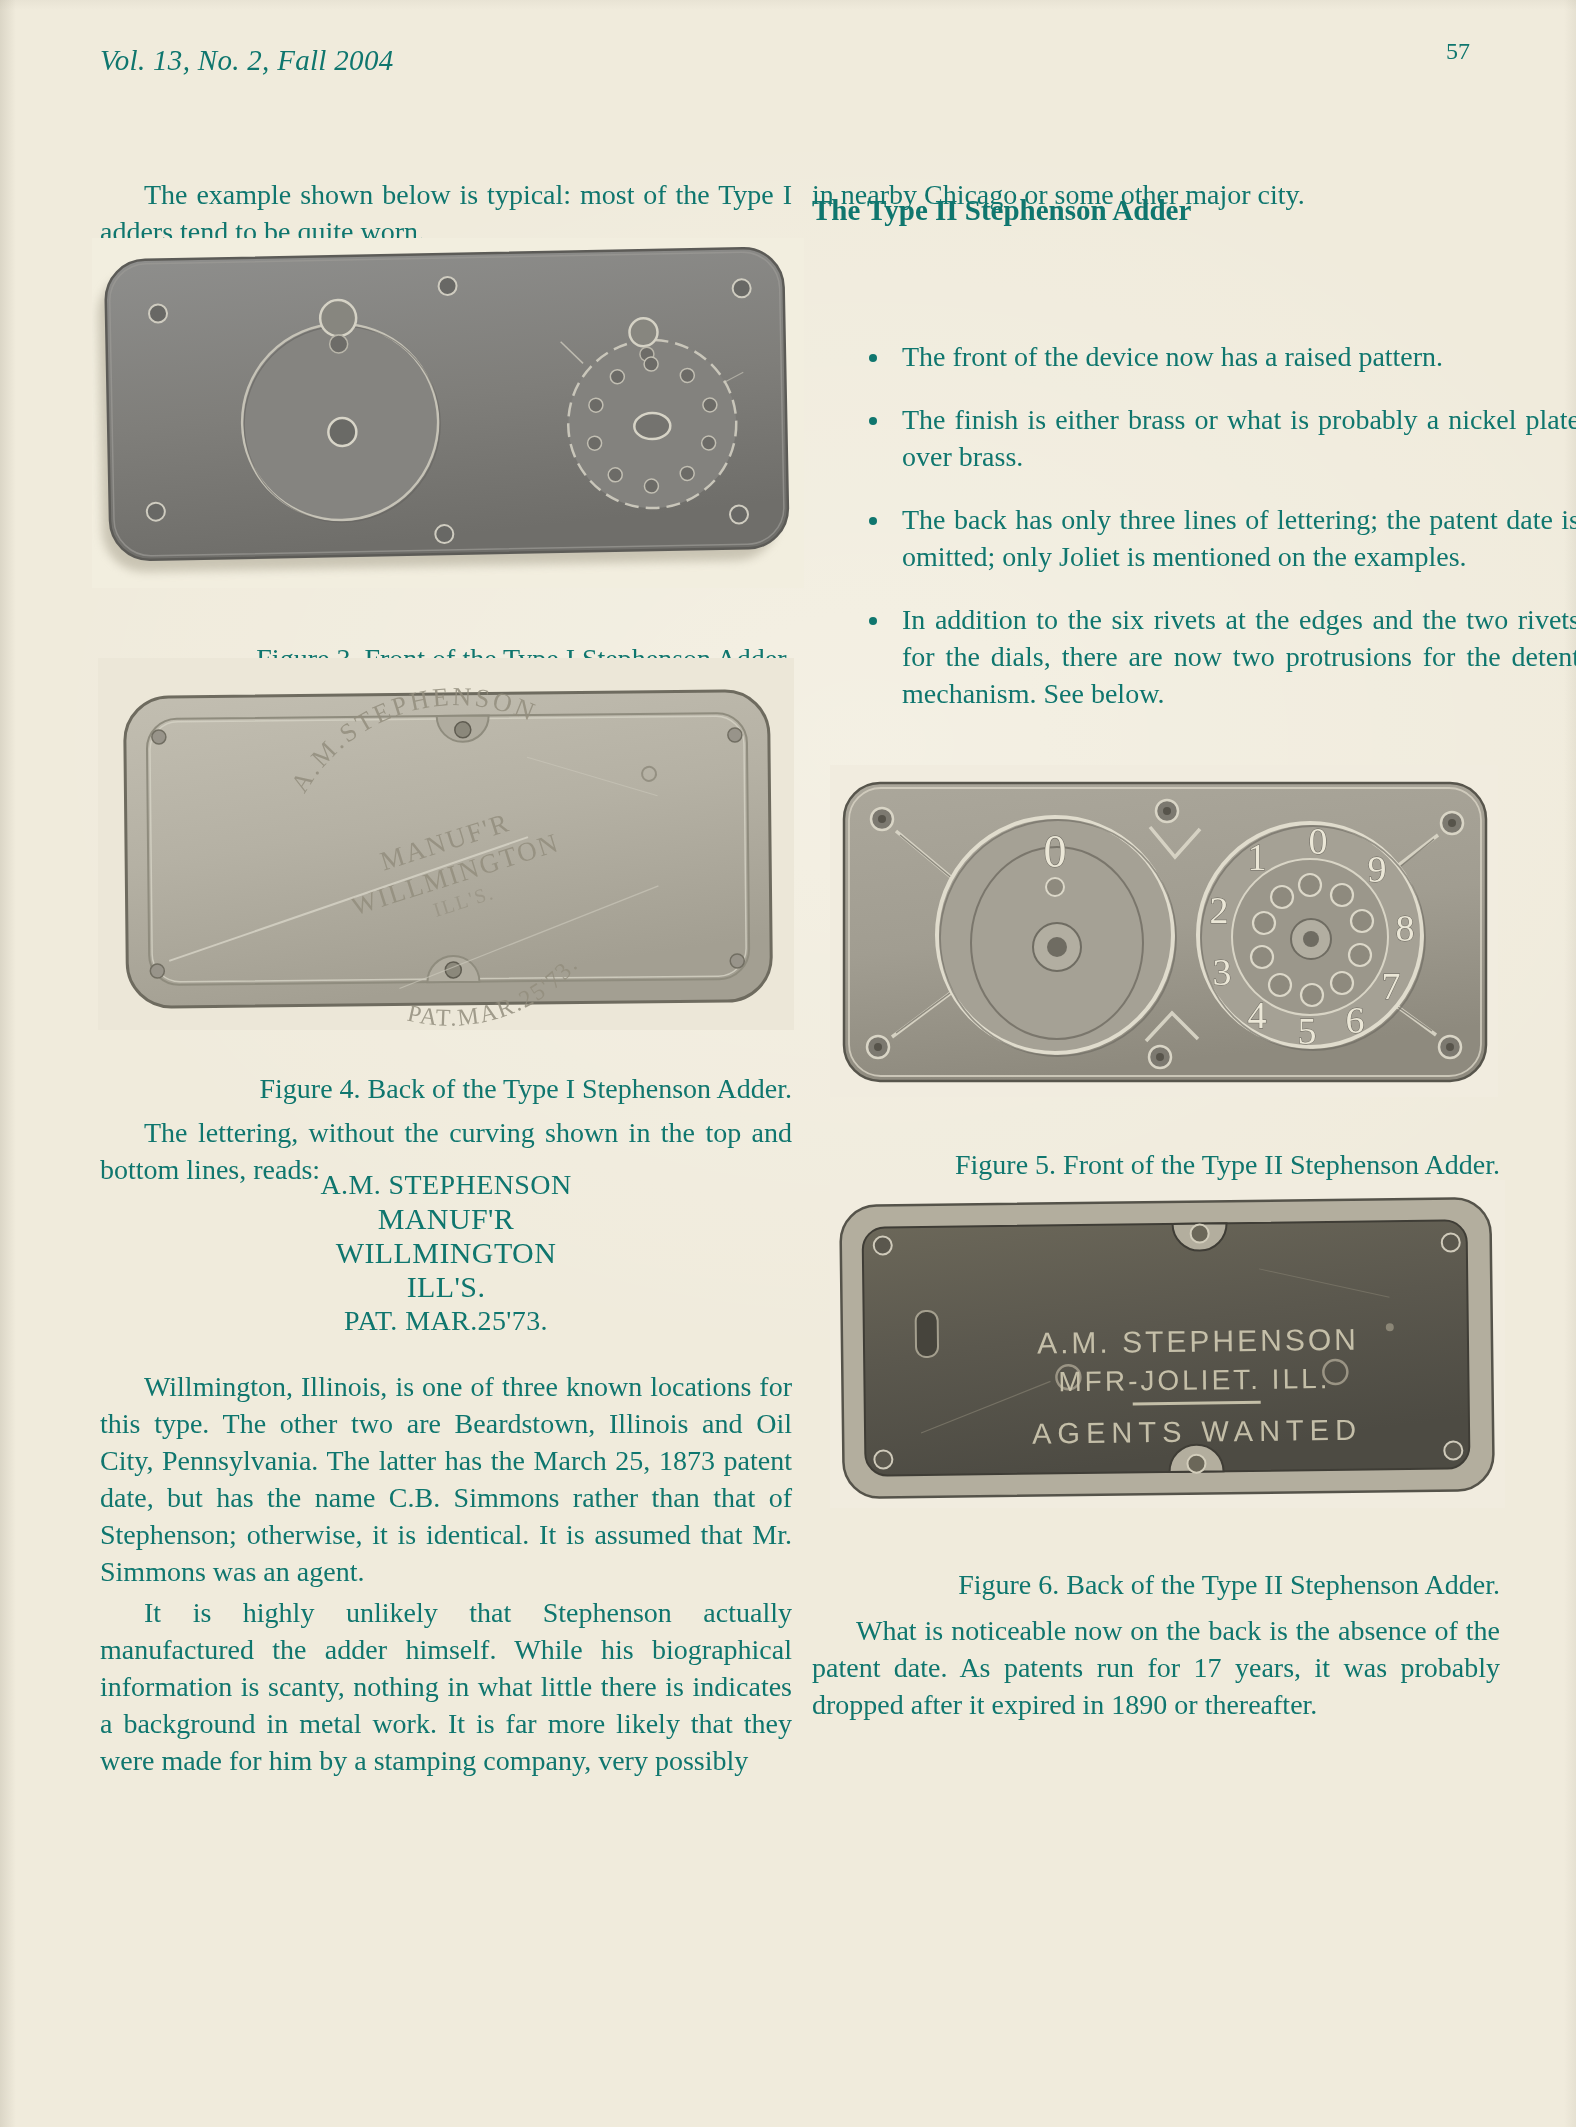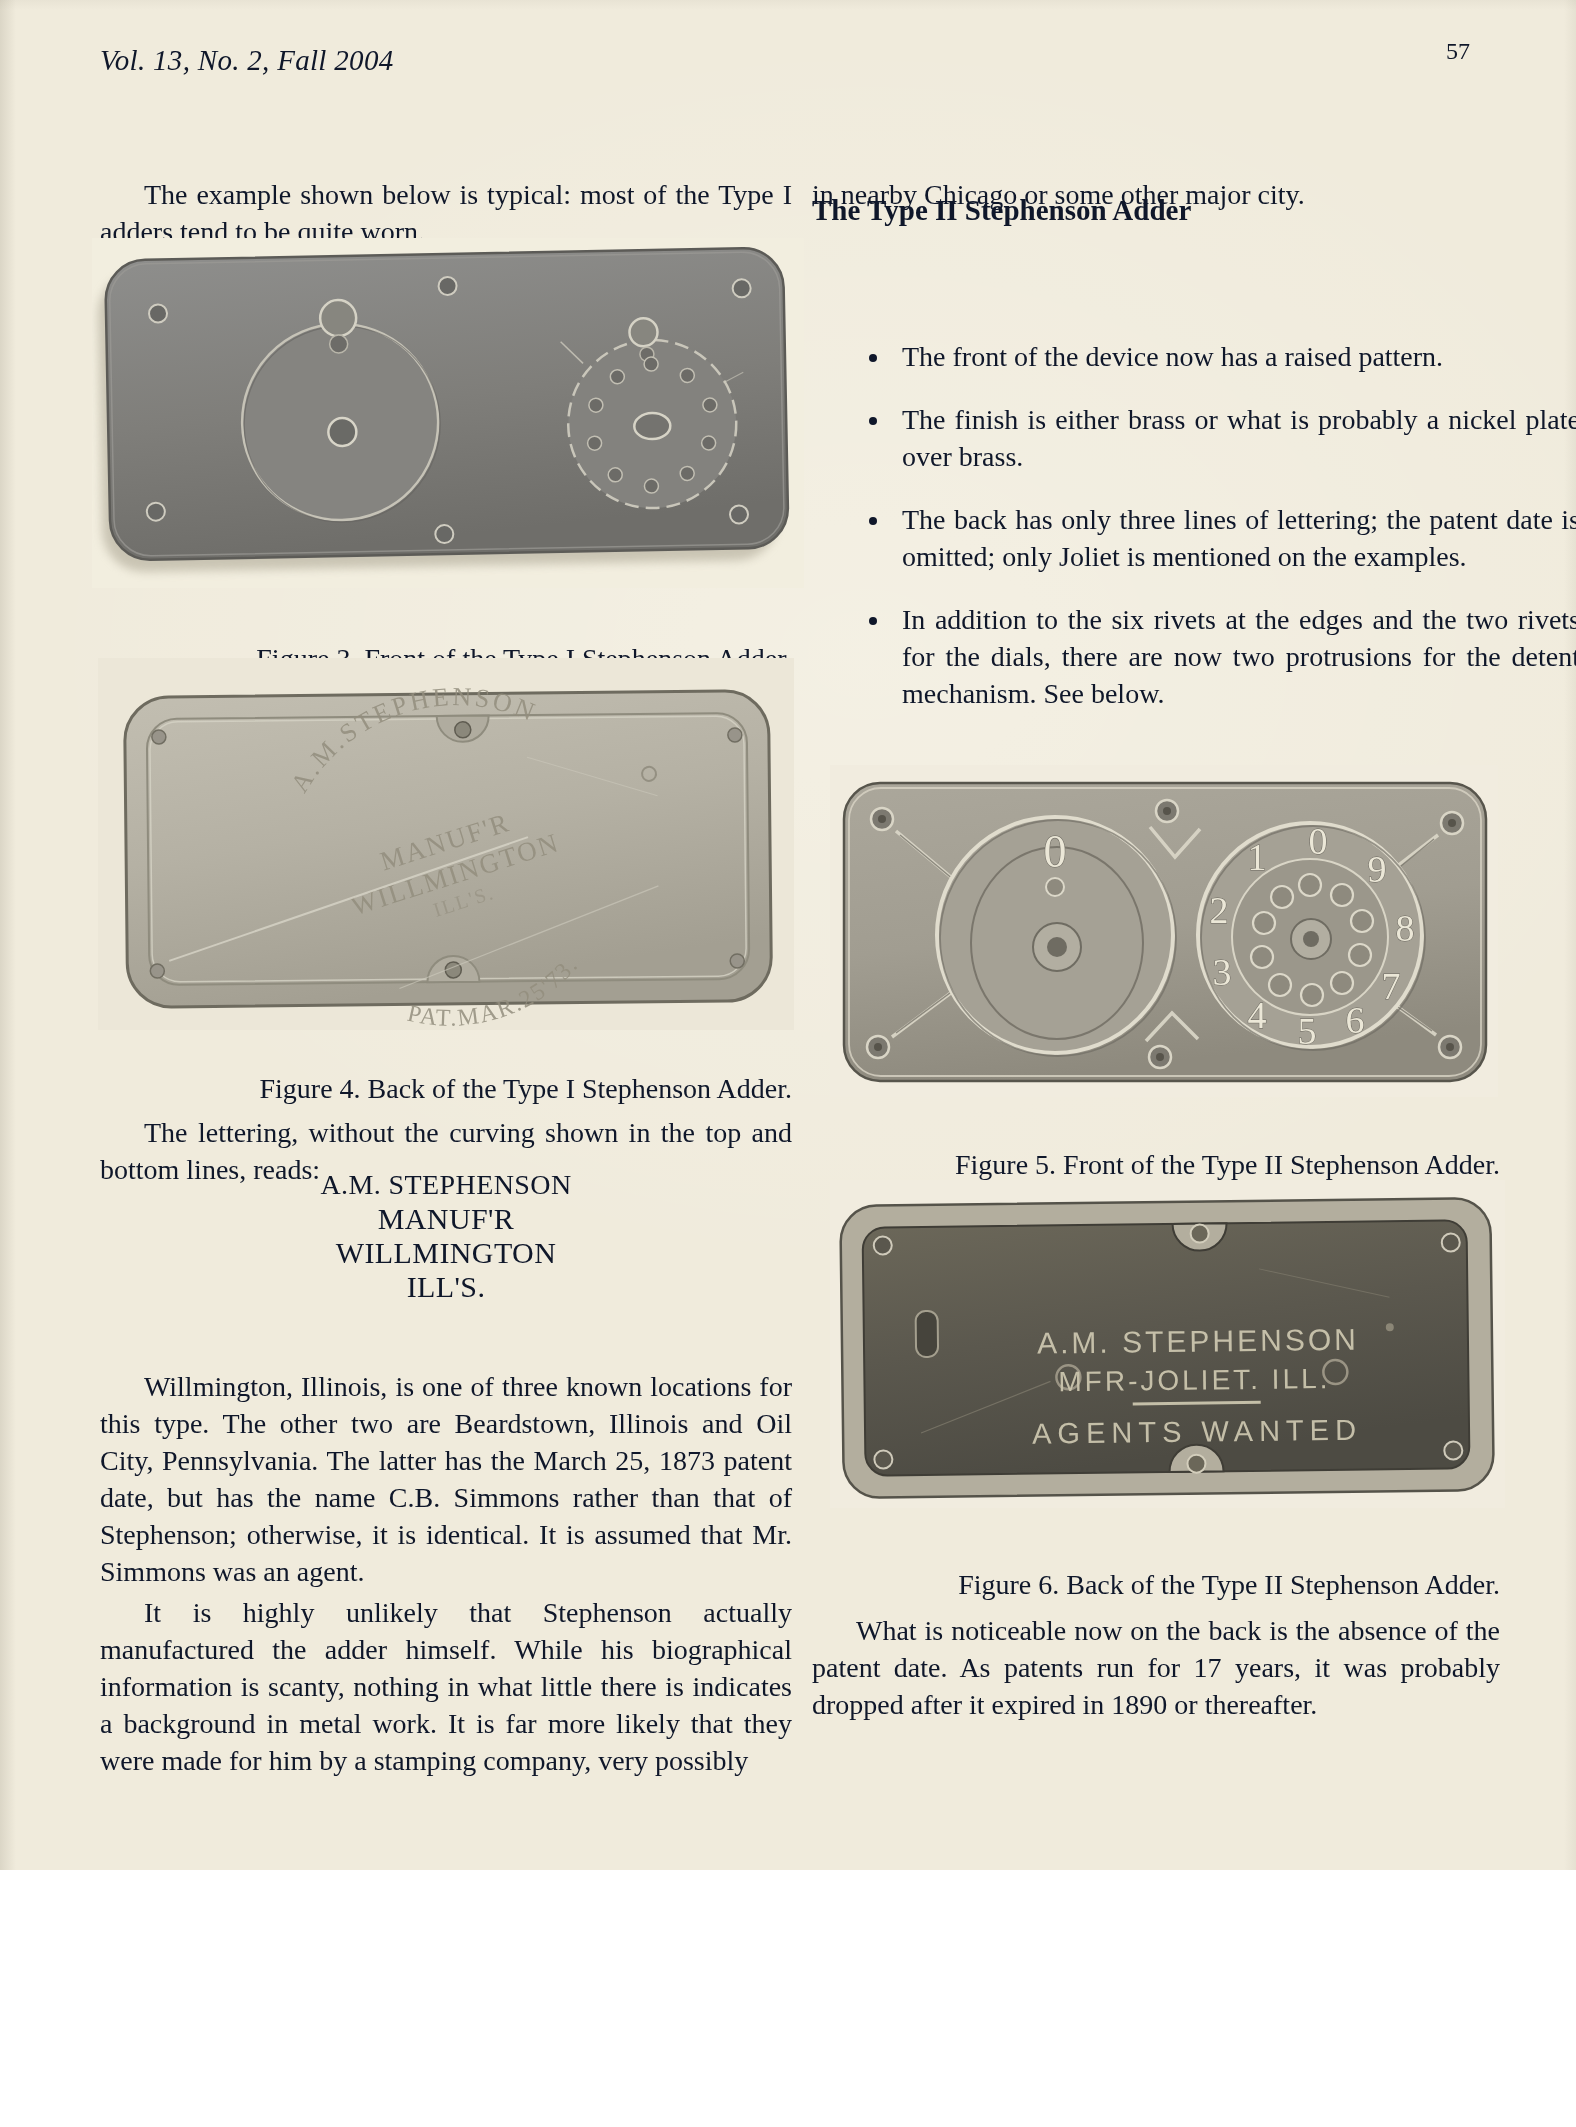--- a/index.html
+++ b/index.html
@@ -1,21 +1,21 @@
 <!DOCTYPE html>
 <html><head>
 <meta charset="utf-8">
 <style>
   html,body{margin:0;padding:0;}
   .page{
     position:relative;
-    width:1576px;height:1870px;
+    width:1576px;height:2127px;
     background:#f0ebdc;
     font-family:"Liberation Serif","DejaVu Serif",serif;
-    color:#0f172a;
+    color:#0f766e;
     overflow:hidden;
   }
   .page::before{ 
     content:"";position:absolute;inset:0;pointer-events:none;
     background:
       linear-gradient(to right, rgba(110,104,86,.16), rgba(110,104,86,0) 16px),
       linear-gradient(to left, rgba(110,104,86,.08), rgba(110,104,86,0) 12px),
       linear-gradient(to bottom, rgba(110,104,86,.06), rgba(110,104,86,0) 10px),
       radial-gradient(ellipse 1200px 900px at 55% 35%, rgba(255,255,250,.25), rgba(0,0,0,0) 70%);
   }
@@ -162,20 +162,21 @@
 
   <p class="blk lcol cap" style="top:1042px;">Figure 4. Back of the Type I Stephenson Adder.</p>
 
   <p class="blk lcol just indent" style="top:1086px;">The lettering, without the curving shown in the top and bottom lines, reads:</p>
 
   <div class="blk lcol lettering" style="top:1168px;">
     <div>A.M. STEPHENSON</div>
     <div class="lg">MANUF'R</div>
     <div class="lg">WILLMINGTON</div>
     <div class="lg">ILL'S.</div>
+    <div>PAT. MAR.25'73.</div>
   </div>
 
   <p class="blk lcol just indent" style="top:1340px;">Willmington, Illinois, is one of three known locations for this type. The other two are Beardstown, Illinois and Oil City, Pennsylvania. The latter has the March 25, 1873 patent date, but has the name C.B. Simmons rather than that of Stephenson; otherwise, it is identical. It is assumed that Mr. Simmons was an agent.</p>
 
   <p class="blk lcol just indent" style="top:1566px;">It is highly unlikely that Stephenson actually manufactured the adder himself. While his biographical information is scanty, nothing in what little there is indicates a background in metal work. It is far more likely that they were made for him by a stamping company, very possibly</p>
 
   <p class="blk rcol just" style="top:148px;">in nearby Chicago or some other major city.</p>
 
   <h2 class="blk rcol heading" style="top:192px;margin:0;">The Type II Stephenson Adder</h2>
 

